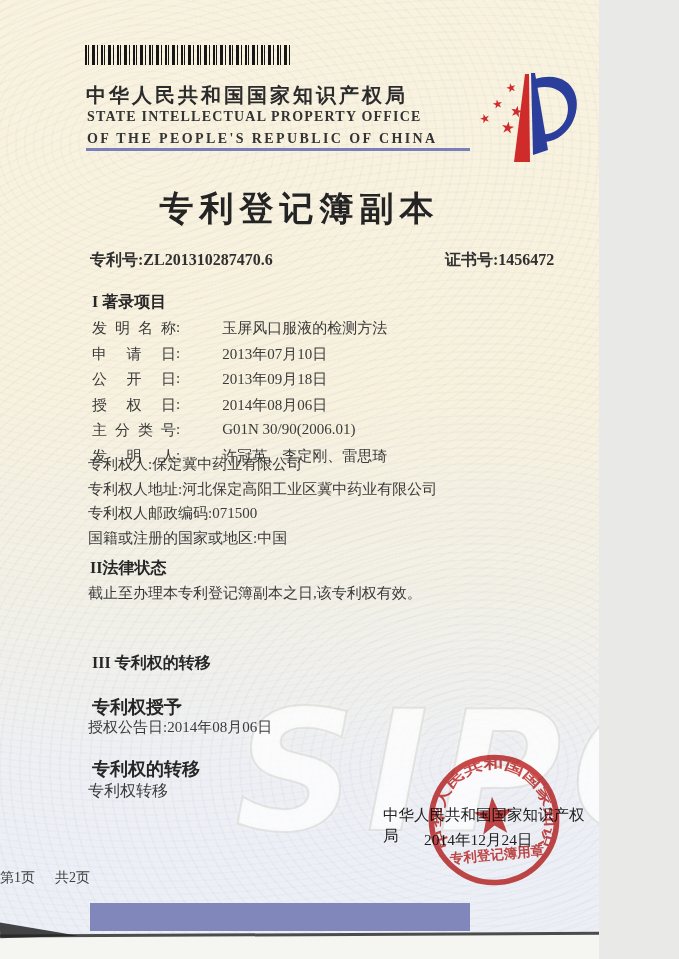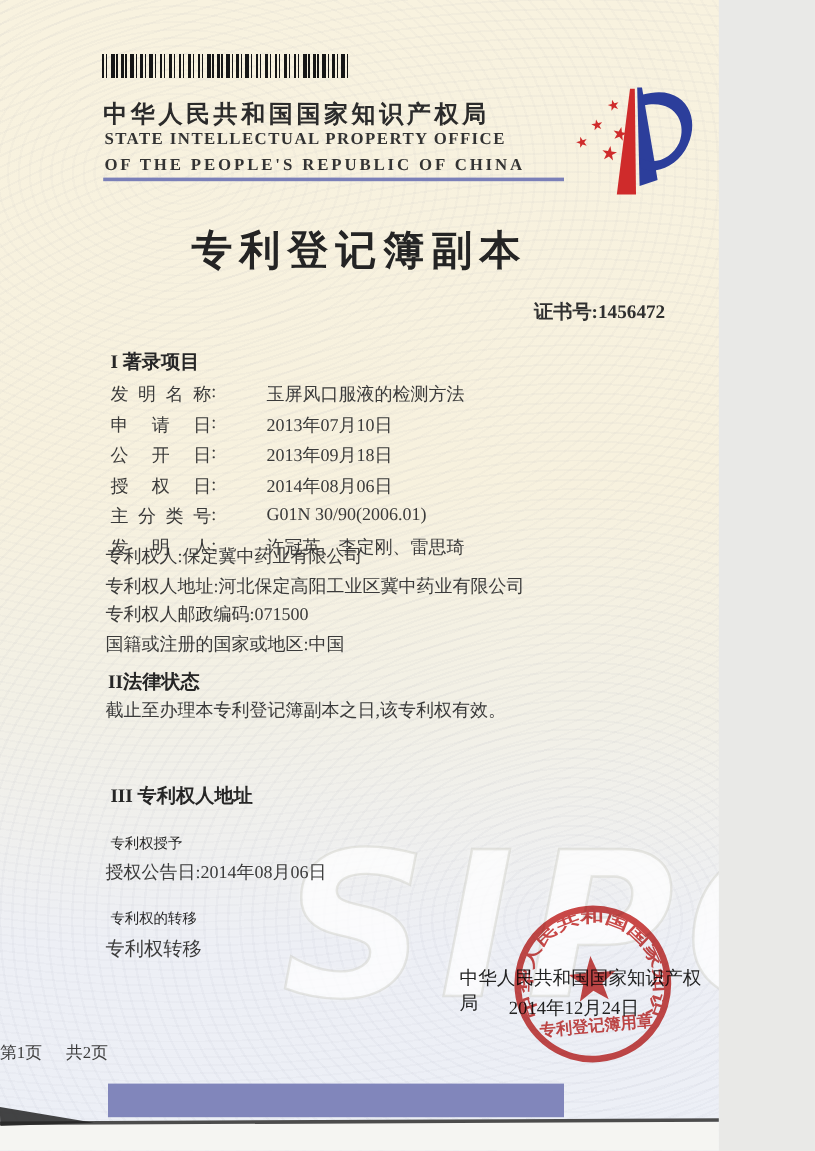--- a/index.html
+++ b/index.html
@@ -37,21 +37,21 @@
   .sec-head{font-size:16px;font-weight:bold;color:#262626;}
   #sec1-head{left:92px;top:292px;}
   #sec1-rows{left:92px;top:319px;font-size:15px;}
   .row{display:flex;height:25.5px;align-items:flex-start;}
   .lbl{display:inline-block;width:84px;text-align:justify;text-align-last:justify;-moz-text-align-last:justify;text-justify:inter-character;color:#3a3a3a;}
   .val{margin-left:42px;white-space:nowrap;color:#3a3a3a;}
   #holder{left:88px;top:452px;font-size:15px;line-height:24.5px;}
   #sec2-head{left:90px;top:558px;}
   #sec2-lines{left:88px;top:581px;font-size:15px;line-height:24px;}
   #sec3-head{left:92px;top:653px;}
-  .sub-title{font-size:12px;font-weight:normal;color:#262626;}
+  .sub-title{font-size:18px;font-weight:bold;color:#262626;}
   #sub1-title{left:92px;top:695px;}
   #sub1-line{left:88px;top:718px;font-size:15px;}
   #sub2-title{left:92px;top:757px;}
   #sub2-line{left:88px;top:781px;font-size:16px;}
   
   #watermark{
     left:235px;top:688px;
     font-family:"DejaVu Sans","Liberation Sans",sans-serif;
     font-size:168px;font-weight:bold;font-style:italic;
     letter-spacing:10px;line-height:1;
@@ -91,20 +91,21 @@
     <path d="M55,11 L59,11 L72,88 L57,93 Z" fill="#2c3e9b"></path>
     <path d="M59,17 C 96,6 110,38 95,63 C 85,79 68,83 58,78 L58,70 C 70,76 84,70 90,57 C 97,40 86,20 60,26 Z" fill="#2c3e9b"></path>
     <text x="31" y="31" font-size="12" fill="#cf2b2b" transform="rotate(-15 31 31)">★</text>
     <text x="17" y="47" font-size="12" fill="#cf2b2b" transform="rotate(-10 17 47)">★</text>
     <text x="33" y="53" font-size="15" fill="#cf2b2b" transform="rotate(12 33 53)">★</text>
     <text x="5" y="62" font-size="12" fill="#cf2b2b" transform="rotate(-18 5 62)">★</text>
     <text x="24" y="70" font-size="16" fill="#cf2b2b" transform="rotate(8 24 70)">★</text>
   </svg>
 
   <div id="doc-title" class="abs content">专利登记簿副本</div>
+  <div id="patent-no" class="abs content">专利号:ZL201310287470.6</div>
   <div id="cert-no" class="abs content">证书号:1456472</div>
 
   <div id="sec1-head" class="abs content sec-head">I 著录项目</div>
   <div id="sec1-rows" class="abs content">
     <div class="row">
       <span class="lbl">发明名称</span>
         <span>:</span>
       <span class="val">玉屏风口服液的检测方法</span>
     </div>
     <div class="row">
@@ -139,21 +140,21 @@
     <div>专利权人地址:河北保定高阳工业区冀中药业有限公司</div>
     <div>专利权人邮政编码:071500</div>
     <div>国籍或注册的国家或地区:中国</div>
   </div>
 
   <div id="sec2-head" class="abs content sec-head">II法律状态</div>
   <div id="sec2-lines" class="abs content">
     <div>截止至办理本专利登记簿副本之日,该专利权有效。</div>
   </div>
 
-  <div id="sec3-head" class="abs content sec-head">III 专利权人地址</div>
+  <div id="sec3-head" class="abs content sec-head">III 专利权的转移</div>
   <div id="sub1-title" class="abs content sub-title">专利权授予</div>
   <div id="sub1-line" class="abs content">授权公告日:2014年08月06日</div>
   <div id="sub2-title" class="abs content sub-title">专利权的转移</div>
   <div id="sub2-line" class="abs content">专利权转移</div>
 
   <div id="watermark" class="abs">SIPO</div>
 
   <div id="issuer-line" class="abs">中华人民共和国国家知识产权局</div>
   <div id="issue-date" class="abs">2014年12月24日</div>
 

